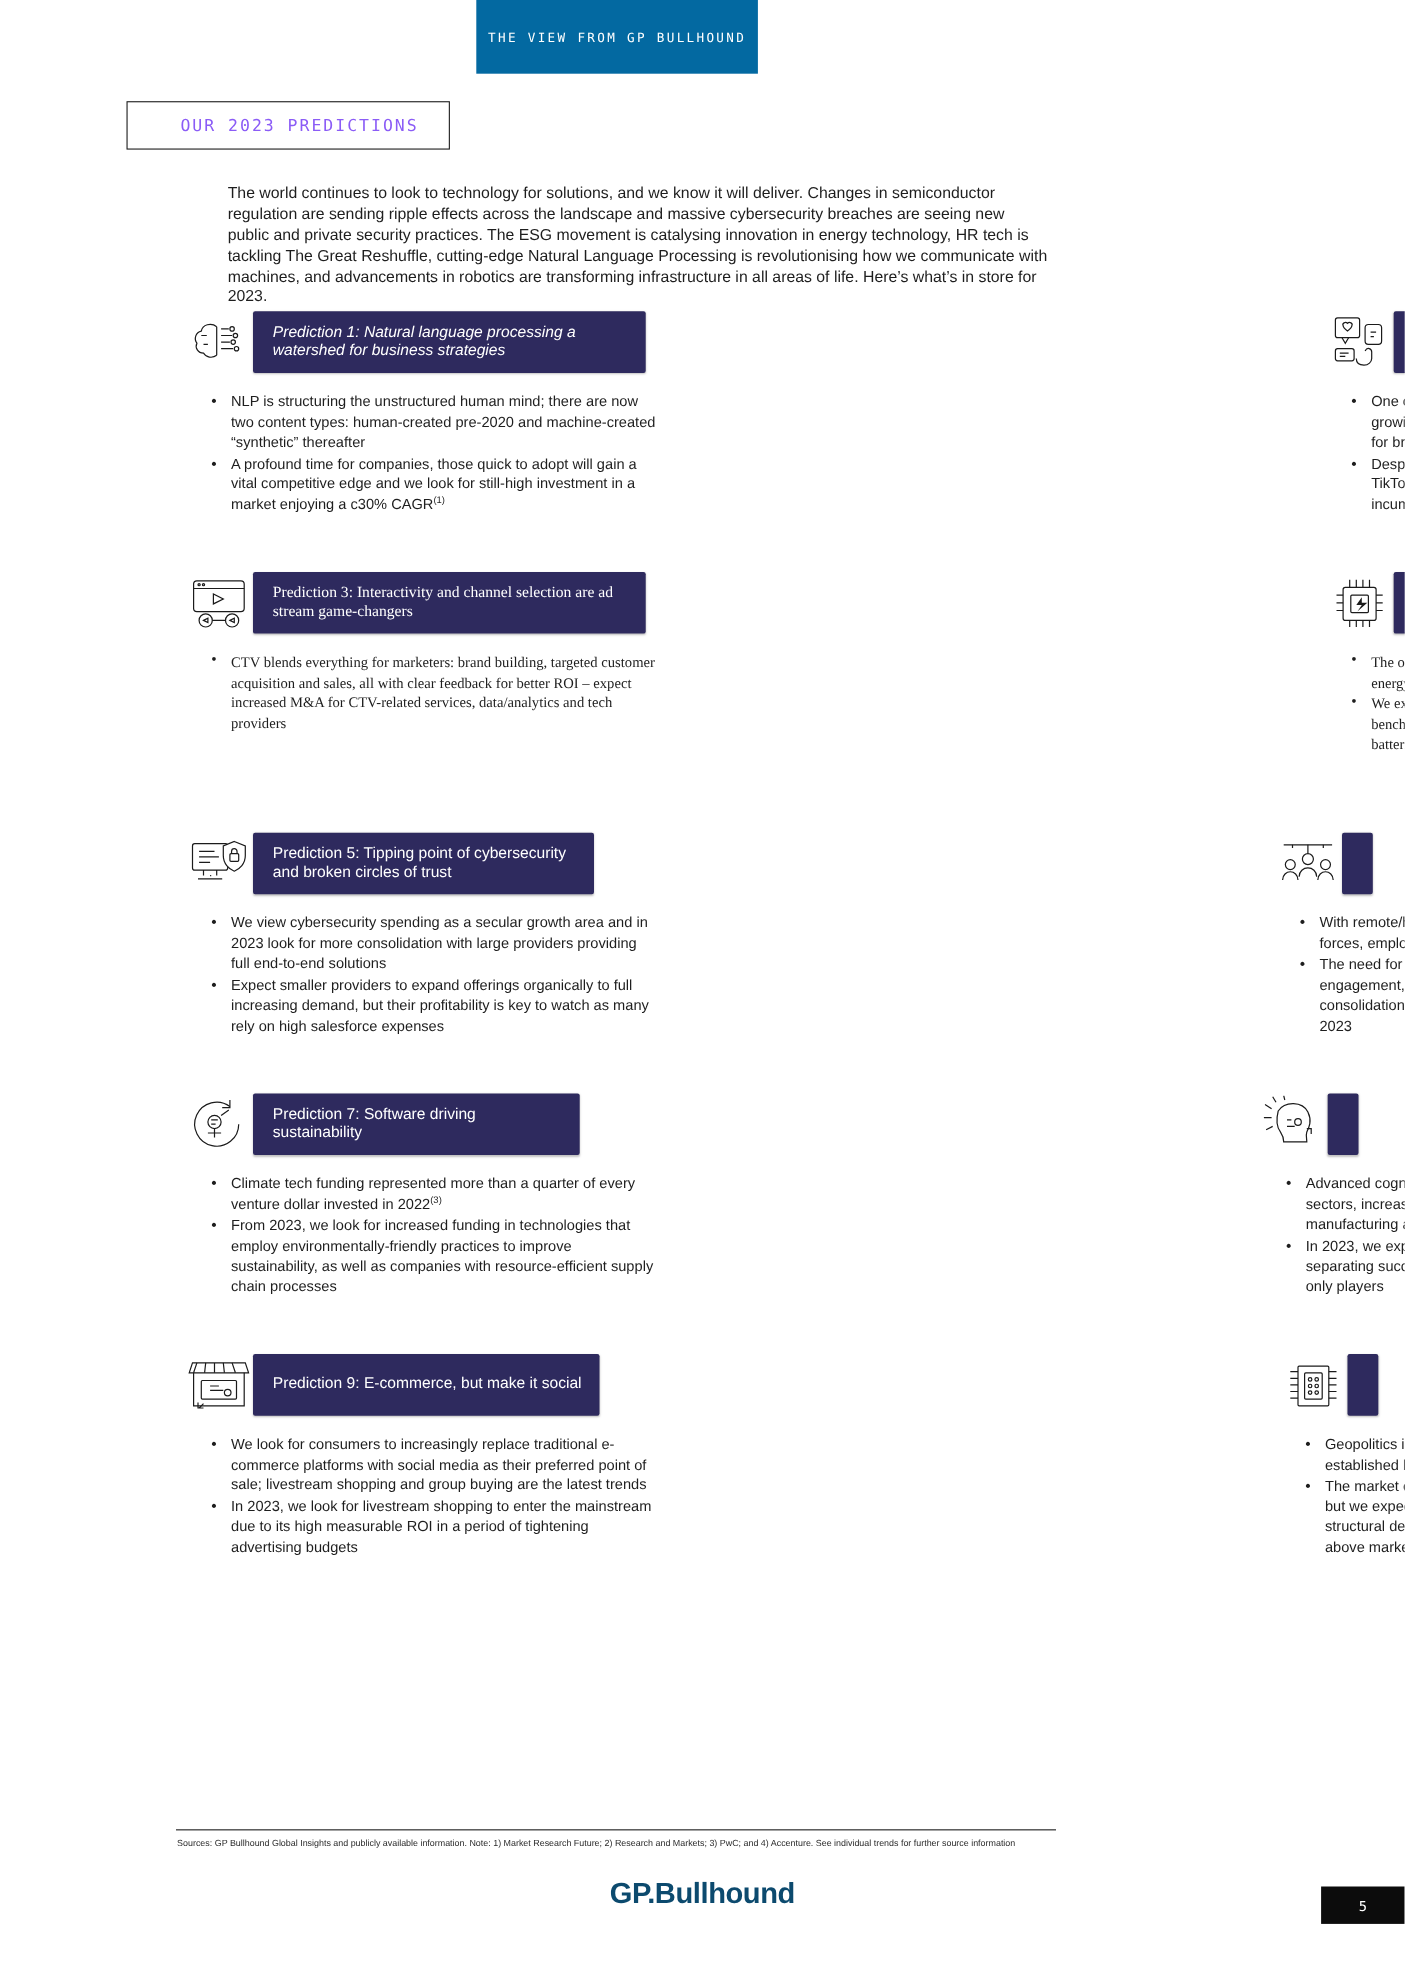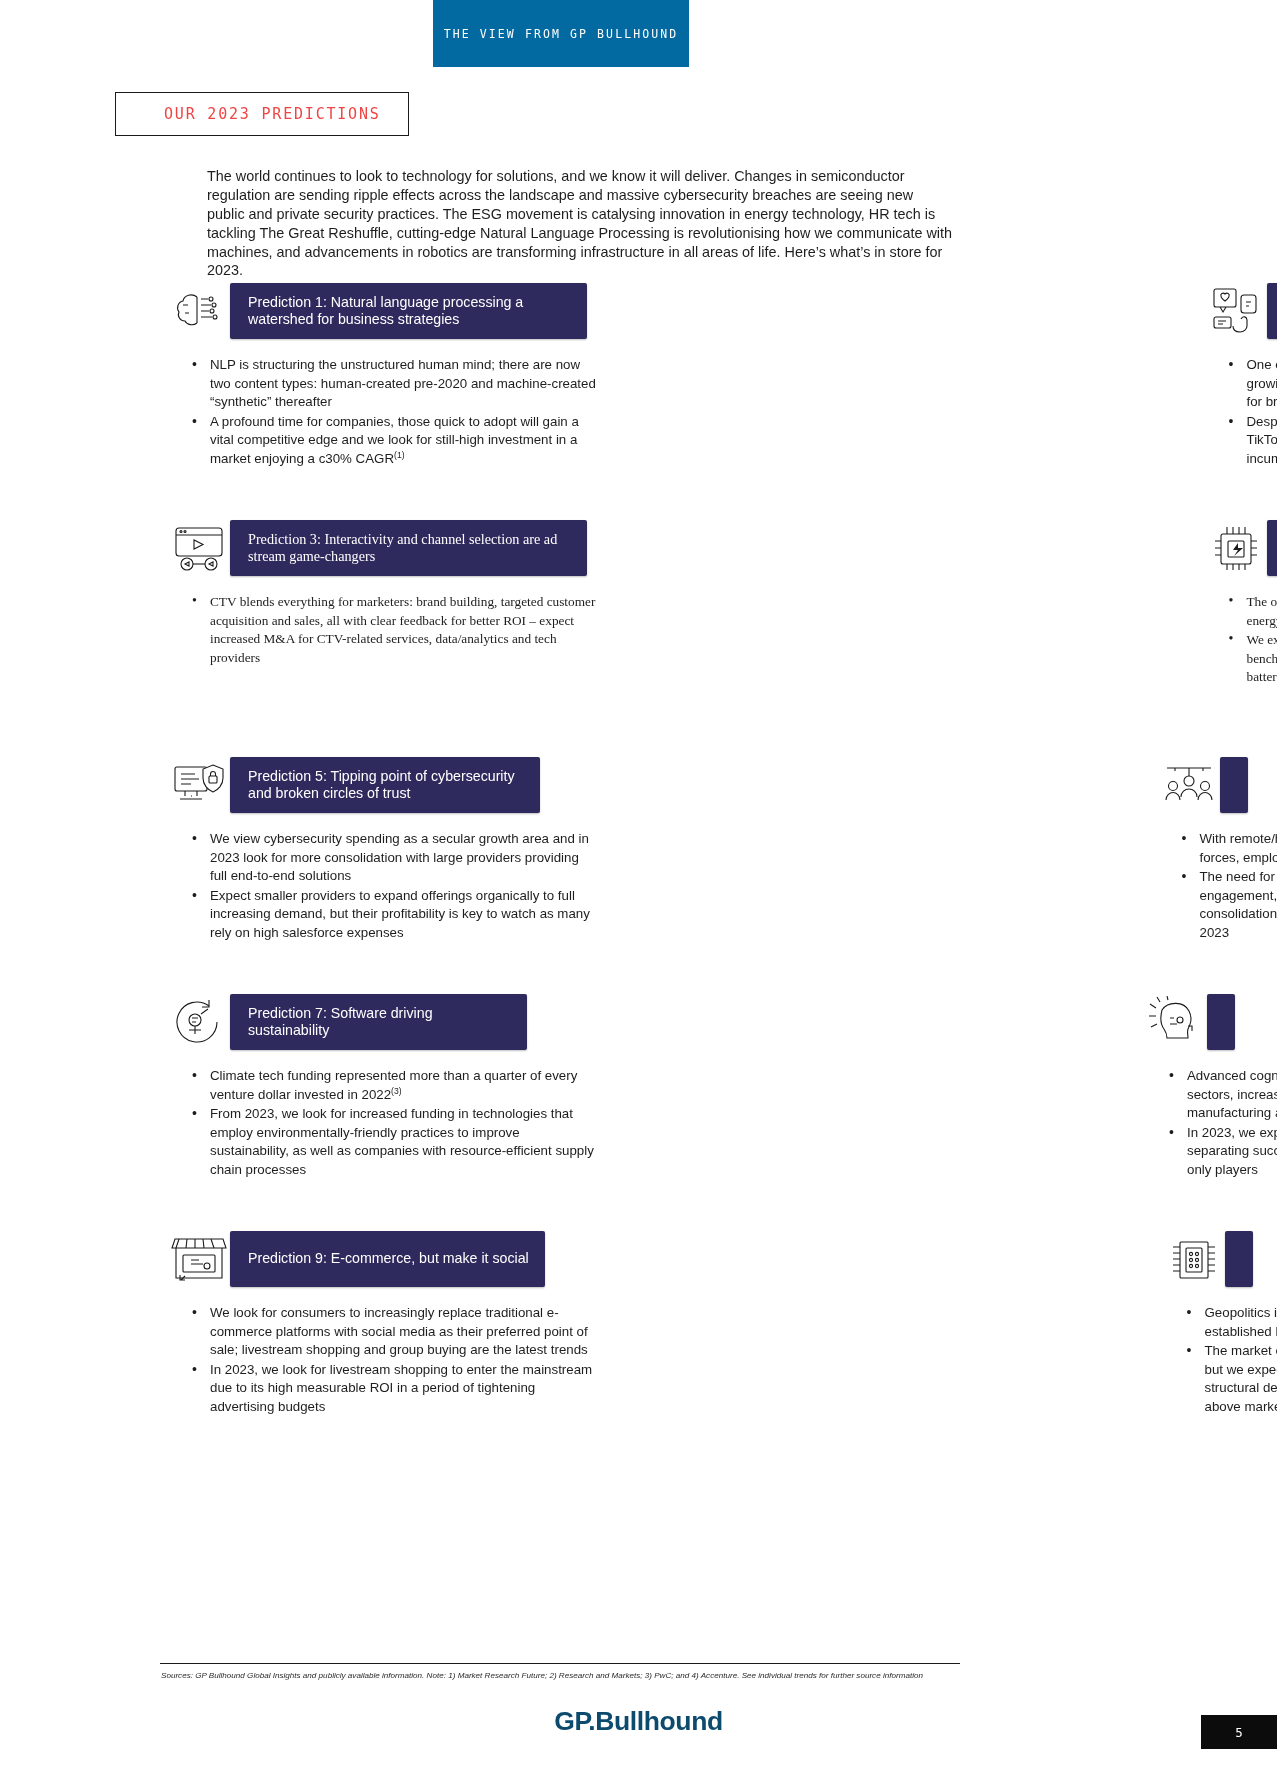--- a/index.html
+++ b/index.html
@@ -33,21 +33,21 @@
   .title-box {
     position: absolute;
     left: 115px; top: 92px; width: 294px; height: 44px;
     border: 1.6px solid #1b1b1b;
     display: flex; align-items: center;
   }
   .title-box span {
     font-family: "DejaVu Sans Mono", monospace;
     font-size: 15px;
     letter-spacing: 1.8px;
-    color: #ef4444;
+    color: #8b5cf6;
     padding-left: 48px;
   }
 
   
   .intro {
     position: absolute;
     left: 207px; top: 153px; width: 745px;
     font-size: 14.4px;
     line-height: 18.8px;
     color: #1e1e1e;
@@ -119,21 +119,20 @@
     position: absolute;
     left: 160px; top: 1663px; width: 800px;
     border-top: 1.6px solid #1b1b1b;
   }
   .sources {
     position: absolute;
     left: 161px; top: 1670px; width: 790px;
     font-size: 8.1px;
     line-height: 11.3px;
     color: #2a2a2a;
-    font-style: italic;
   }
   .logo {
     position: absolute;
     left: 0; top: 1706px; width: 1277px;
     text-align: center;
     font-size: 26.5px;
     font-weight: bold;
     letter-spacing: -0.4px;
     color: #0c4a6e;
   }
@@ -159,21 +158,21 @@
 
 <div class="title-box">
   <span>OUR 2023 PREDICTIONS</span>
 </div>
 
 <p class="intro">The world continues to look to technology for solutions, and we know it will deliver. Changes in semiconductor regulation are sending ripple effects across the landscape and massive cybersecurity breaches are seeing new public and private security practices. The ESG movement is catalysing innovation in energy technology, HR tech is tackling The Great Reshuffle, cutting-edge Natural Language Processing is revolutionising how we communicate with machines, and advancements in robotics are transforming infrastructure in all areas of life. Here’s what’s in store for 2023.</p>
 
 <div class="grid" id="grid" style="height: 1190px;">
     <div class="prow" style="position: absolute; top: 0px; left: 0px; width: 1277px;">
       <div class="pcell left">
-        <div style="margin-left: 84px; margin-right: 26px;">
+        <div style="margin-left: 84px; margin-right: 26px; font-style: italic;">
           <div class="phead">
             <div class="picon">
               <svg width="56" height="52" viewBox="0 0 56 52" fill="none" stroke="#1b1b1b" stroke-width="1.1">
                 <path d="M26 12c-5-4-13-2-14 4-5 1-7 7-4 11-2 4 1 9 6 9 2 4 8 5 12 2"></path>
                 <path d="M26 12v26"></path>
                 <path d="M30 14h7M30 20h10M30 26h8M30 32h11"></path>
                 <circle cx="40" cy="14" r="2"></circle>
                 <circle cx="43" cy="20" r="2"></circle>
                 <circle cx="41" cy="26" r="2"></circle>
                 <circle cx="44" cy="32" r="2"></circle>

